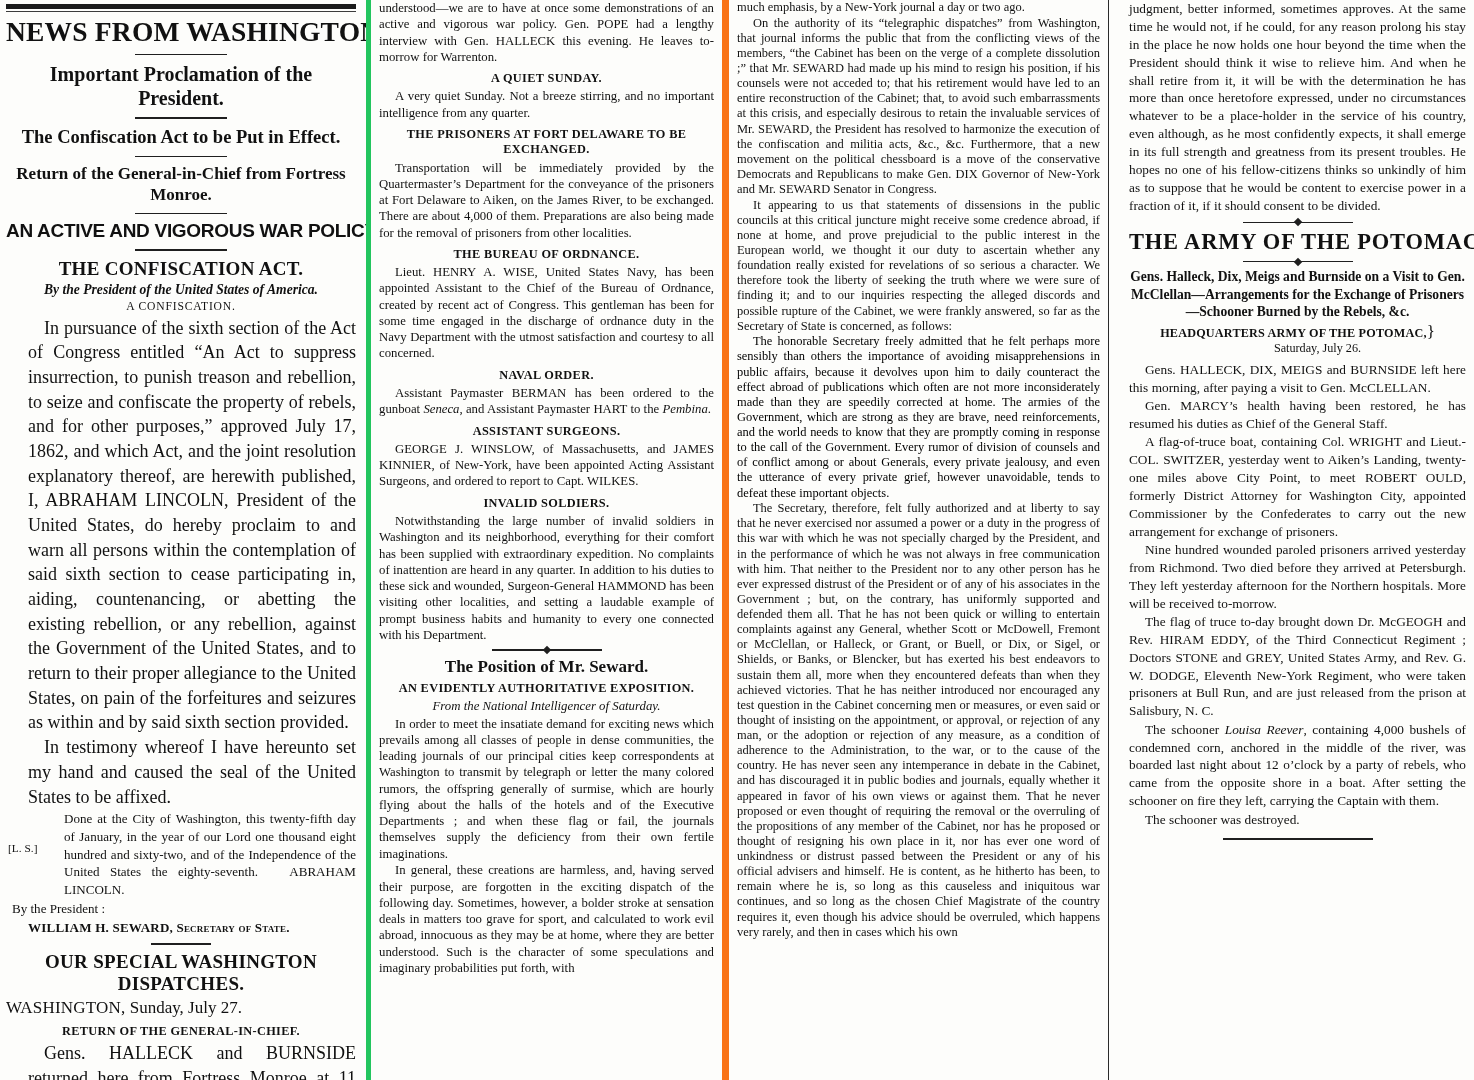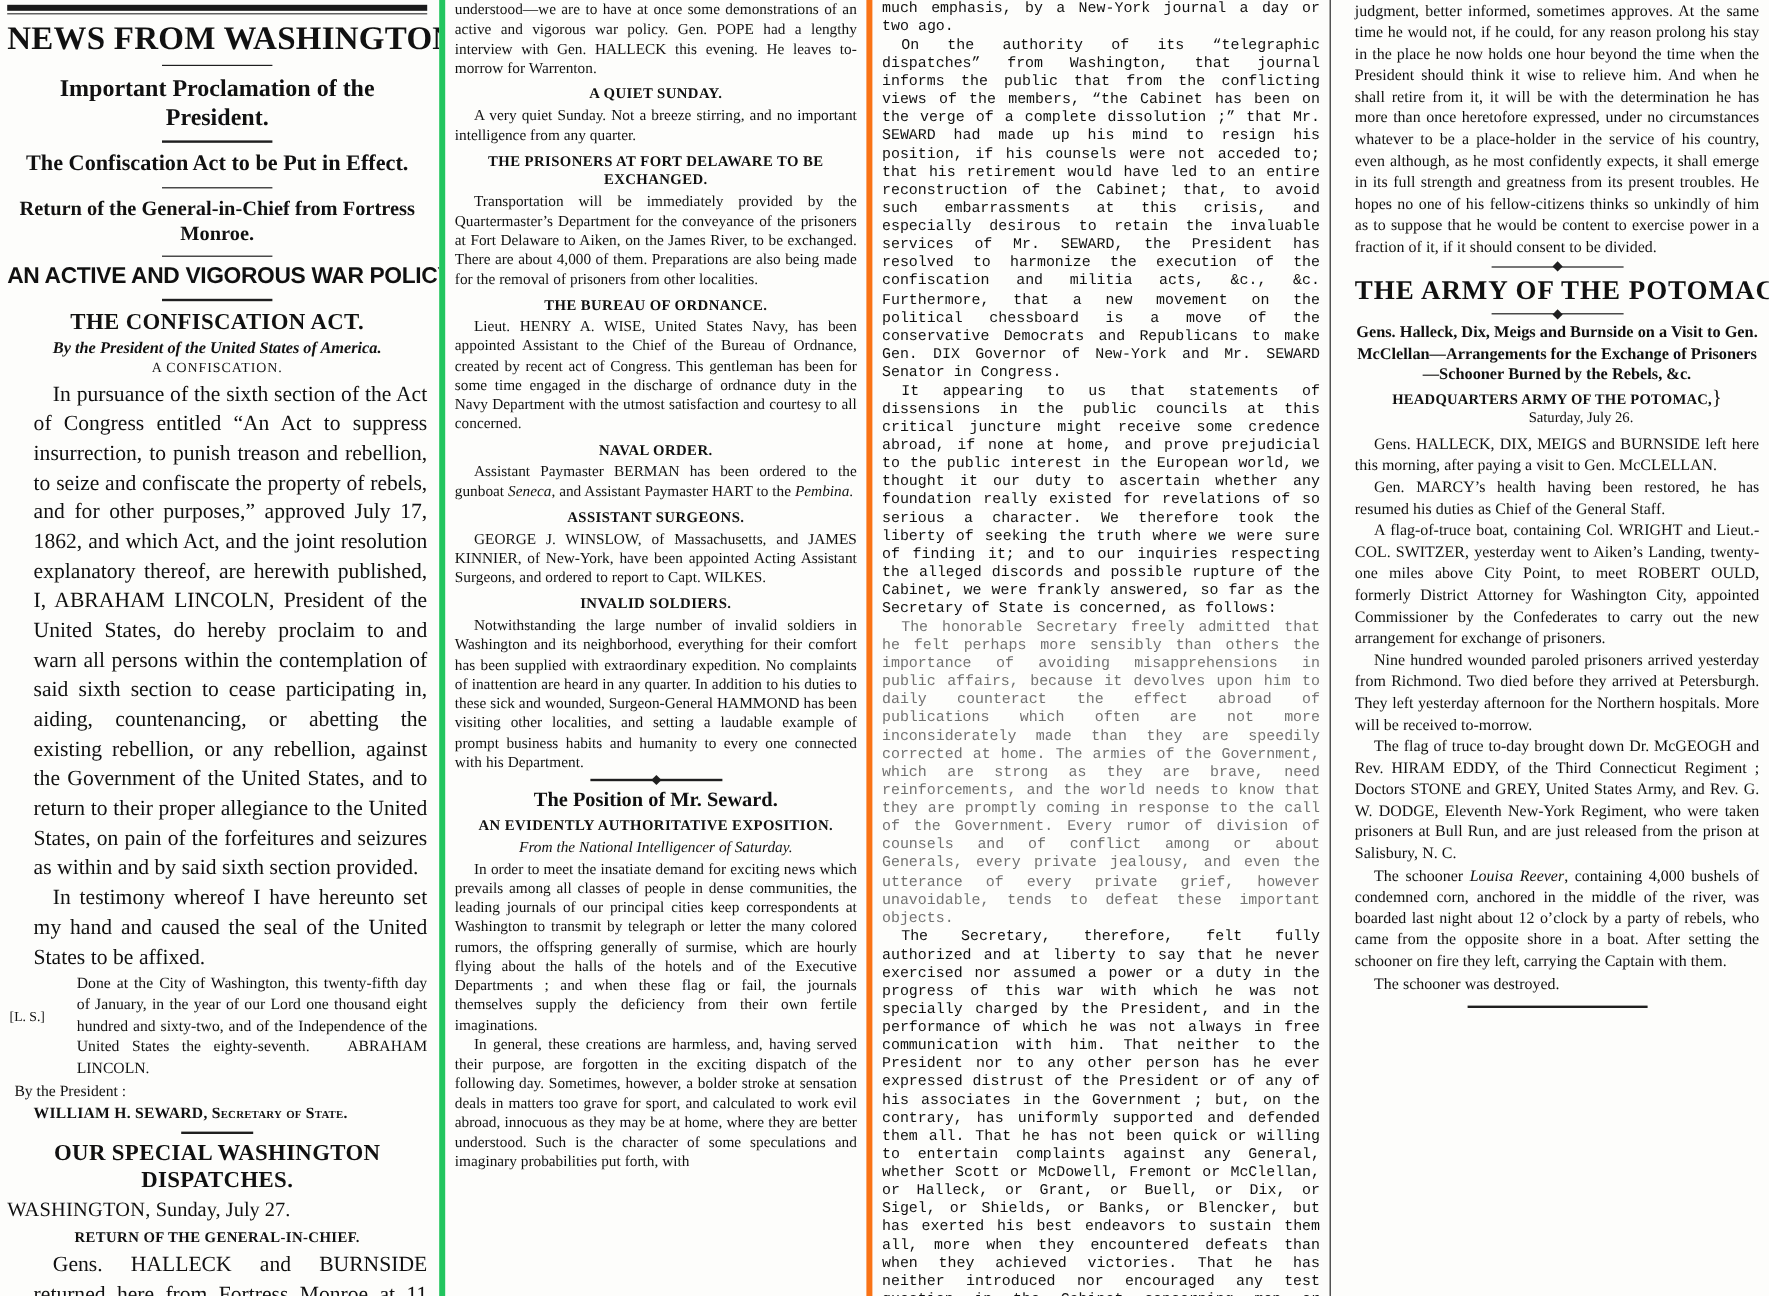--- a/index.html
+++ b/index.html
@@ -23,21 +23,21 @@
     box-sizing: border-box;
   }
   .col {
     box-sizing: border-box;
     position: relative;
     overflow: hidden;
     padding: 0 8px;
   }
   .col-1 { width: 366px; padding-left: 6px; padding-right: 10px; }
   .col-2 { width: 356px; border-left: 5px solid #22c55e; }
-  .col-3 { width: 386px; border-left: 5px solid #f97316; font-family: Liberation Mono, monospace; }
+  .col-3 { width: 386px; border-left: 7px solid #f97316; }
   .col-4 { width: 366px; border-left: 1px solid #2a2a2a; padding-left: 20px; }
 
   
   .rule-thick {
     height: 5px;
     background: #1a1a1a;
     margin: 4px 0 2px 0;
   }
   .rule-thin {
     height: 1px;
@@ -226,21 +226,21 @@
     top: 31px;
     font-size: 11.4px;
   }
   .signoff {
     font-size: 13.05px;
     line-height: 1.37;
     margin: 1px 0 0 0;
     text-indent: 6px;
   }
   .signoff.ind { padding-left: 22px; text-indent: 0; }
-  .faded { color: #737373; }
+  .faded { color: #000000; }
 </style>
 </head>
 <body>
 
 <div class="page">
 
   <div class="col col-1">
 
     <div class="rule-thick"></div>
     <div class="rule-thin"></div>

